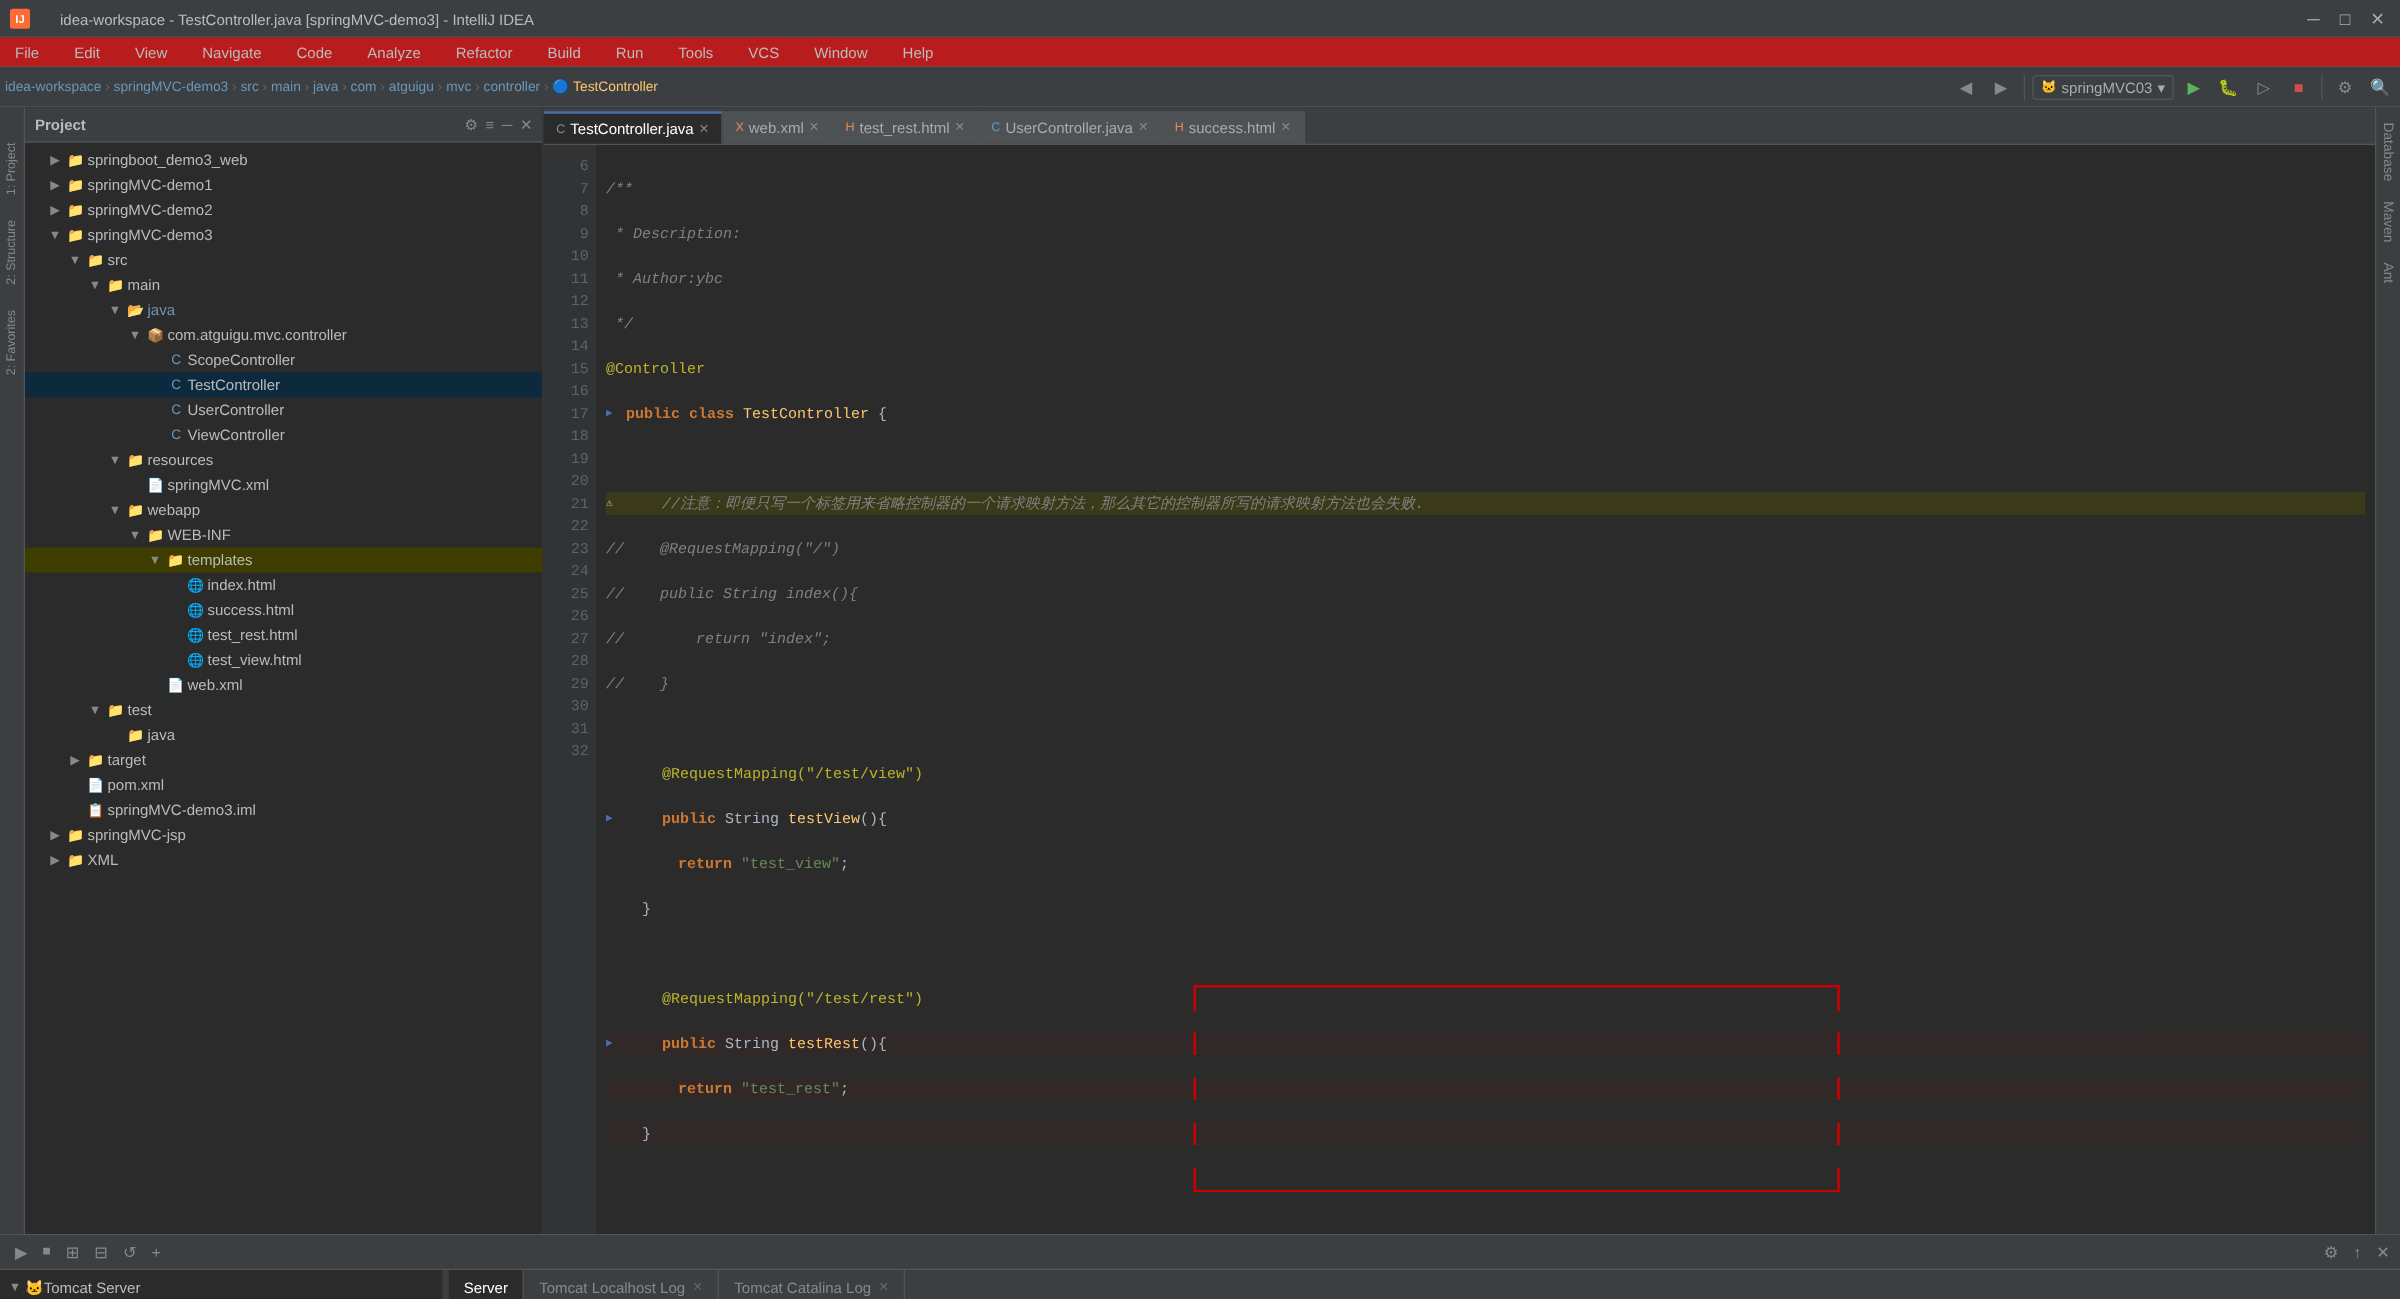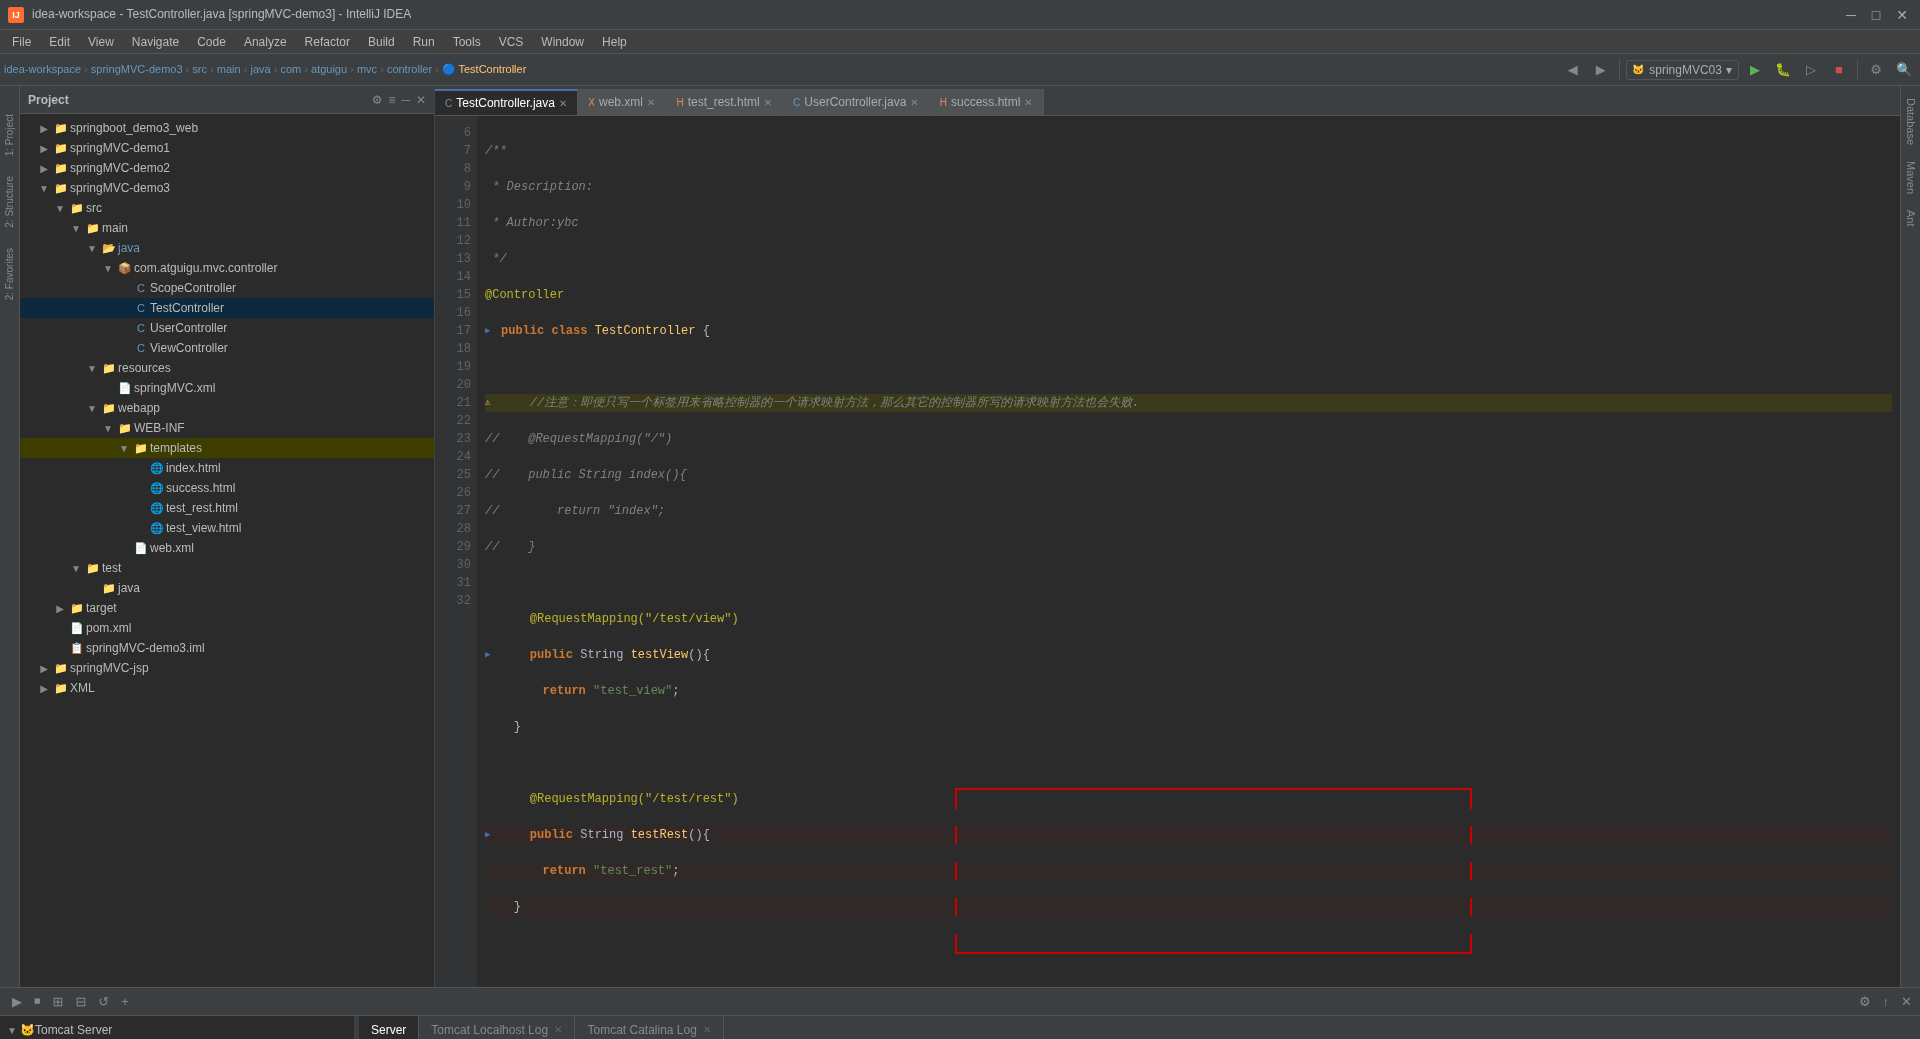--- a/index.html
+++ b/index.html
@@ -8,35 +8,35 @@
     
     #title-bar {
       height: 30px;
       background: #3c3f41;
       display: flex;
       align-items: center;
       justify-content: space-between;
       padding: 0 8px;
       border-bottom: 1px solid #555;
     }
-    #title-bar .title-left { display: flex; align-items: flex-start; gap: 8px; }
+    #title-bar .title-left { display: flex; align-items: flex-end; gap: 24px; }
     #title-bar .app-icon { width: 16px; height: 16px; background: #ff6b35; border-radius: 2px; font-size: 9px; display: flex; align-items: center; justify-content: center; color: white; font-weight: bold; }
     #title-bar .title-text { color: #bbbbbb; font-size: 12px; }
     #title-bar .title-controls { display: flex; gap: 8px; }
     #title-bar .title-controls span { cursor: pointer; color: #aaa; font-size: 14px; padding: 0 4px; }
 
     
     #menu-bar {
       height: 24px;
-      background: #404040;
+      background: #b91c1c;
       display: flex;
       align-items: center;
       padding: 0 4px;
       border-bottom: 1px solid #555;
-      gap: 2px;
+      gap: 12px;
     }
     .menu-item {
       padding: 2px 8px;
       color: #bbbbbb;
       font-size: 12px;
       cursor: pointer;
       border-radius: 3px;
     }
     .nav-sep { color: #666; }
 

